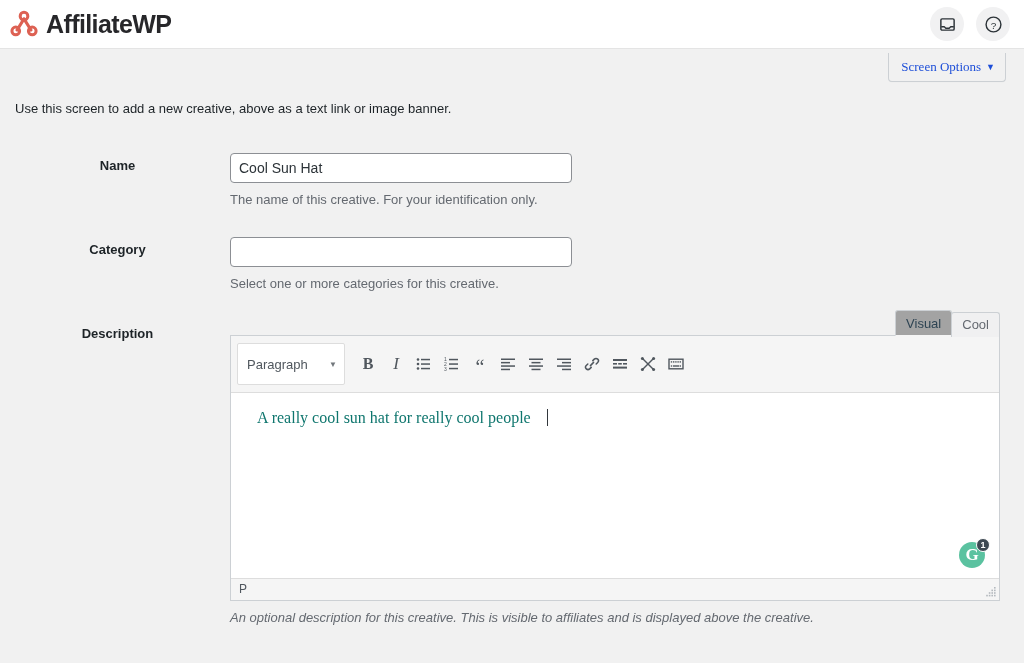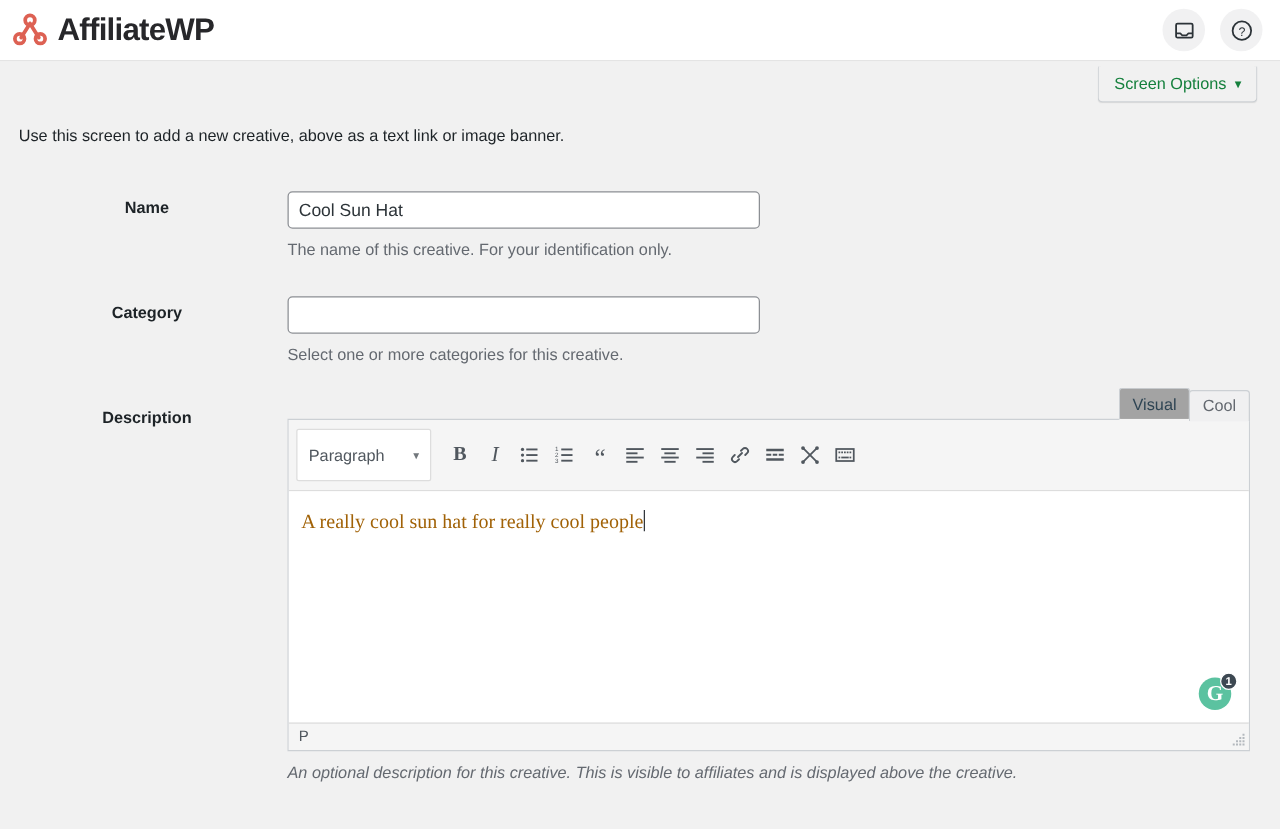--- a/index.html
+++ b/index.html
@@ -59,25 +59,26 @@
   .screen-options-tab {
     position: absolute;
     top: 4px;
     right: 18px;
     background: #f1f1f1;
     border: 1px solid #ccd0d4;
     border-top: none;
     border-radius: 0 0 4px 4px;
     padding: 7px 10px 8px 12px;
     font-size: 13px;
-    color: #15803d;
+    color: #1d4ed8;
     line-height: 1;
     cursor: pointer;
     box-shadow: 0 1px 1px -1px rgba(0,0,0,.1);
     white-space: nowrap;
+    font-family: Liberation Serif, serif;
   }
   .screen-options-tab .caret { font-size: 9px; margin-left: 5px; position: relative; top: -1px; }
 
   
   .wrap { padding: 0 18px 0 15px; }
 
   .page-title {
     font-size: 23px;
     font-weight: normal;
     color: #1d2327;
@@ -99,21 +100,21 @@
     padding: 20px 10px 20px 0;
     font-size: 13px;
     font-weight: bold;
     color: #1d2327;
     text-align: center;
     vertical-align: top;
   }
   .form-field { padding: 15px 10px 15px 0; vertical-align: top; }
 
   .text-input {
-    width: 378px;
+    width: 342px;
     height: 30px;
     padding: 4px 8px;
     border: 1px solid #8c8f94;
     border-radius: 4px;
     background: #fff;
     font-size: 14px;
     color: #2c3338;
     font-family: "Liberation Sans", sans-serif;
     outline: none;
     box-shadow: 0 0 0 transparent;
@@ -209,23 +210,23 @@
   .editor-content {
     background: #fff;
     height: 185px;
     padding: 12px 12px 12px 10px;
     position: relative;
     overflow: hidden;
   }
   .editor-text {
     font-family: "Liberation Serif", serif;
     font-size: 16px;
-    color: #a16207;
+    color: #0f766e;
     line-height: 1.6;
-    margin: 0;
+    margin: 16px;
     position: relative;
     display: inline;
   }
   .caretbar {
     display: inline-block;
     width: 1px;
     height: 17px;
     background: #32373c;
     vertical-align: -3px;
     margin-left: 0px;

